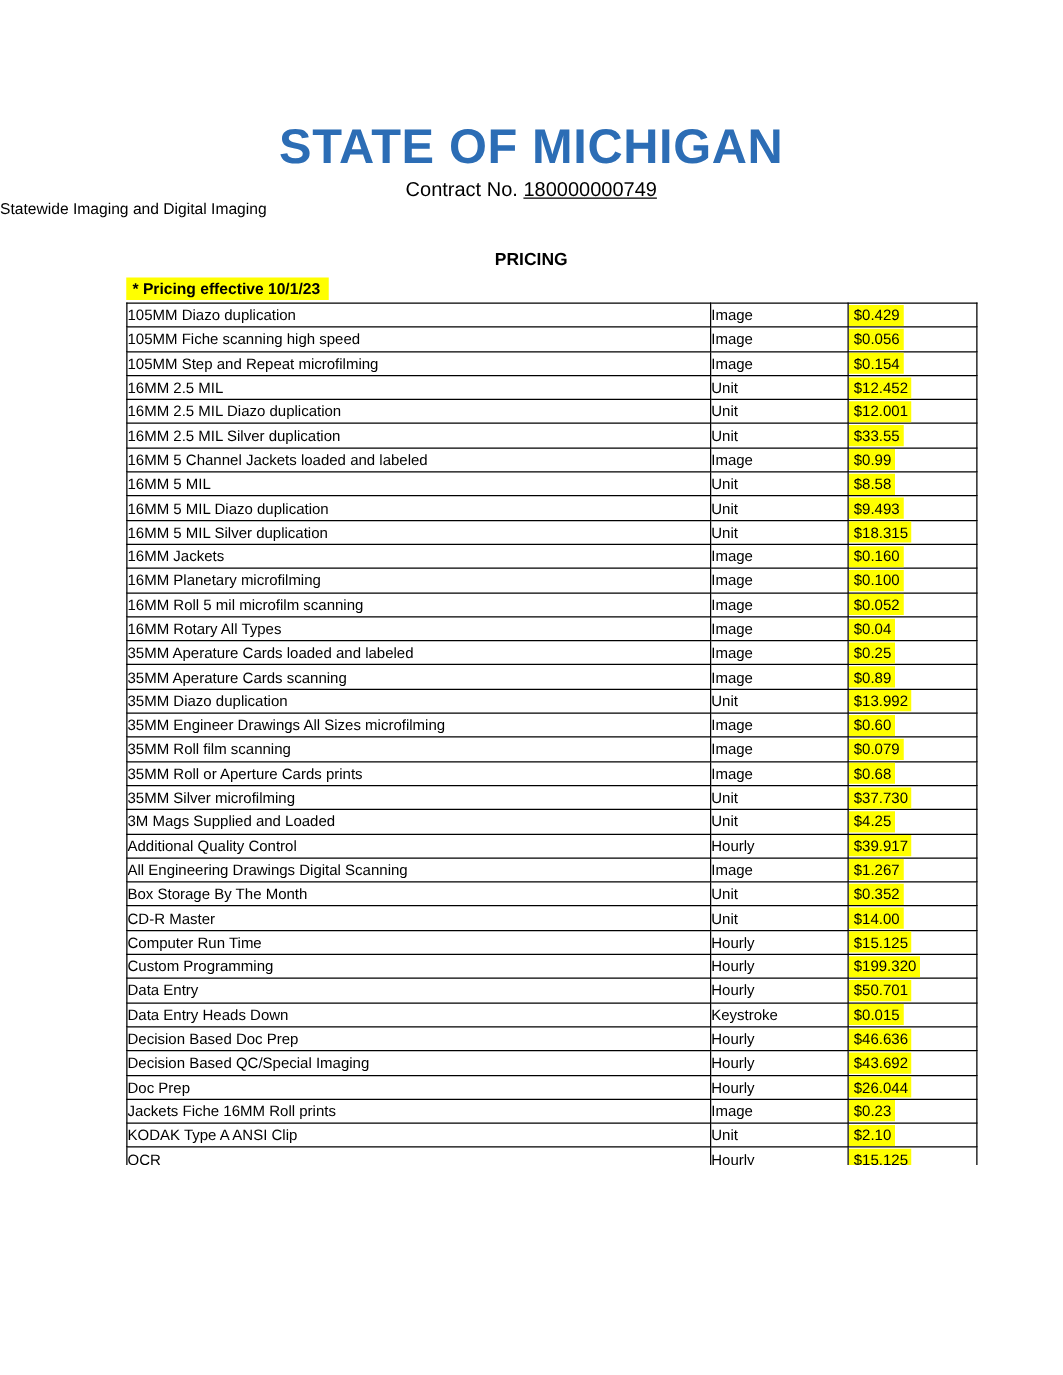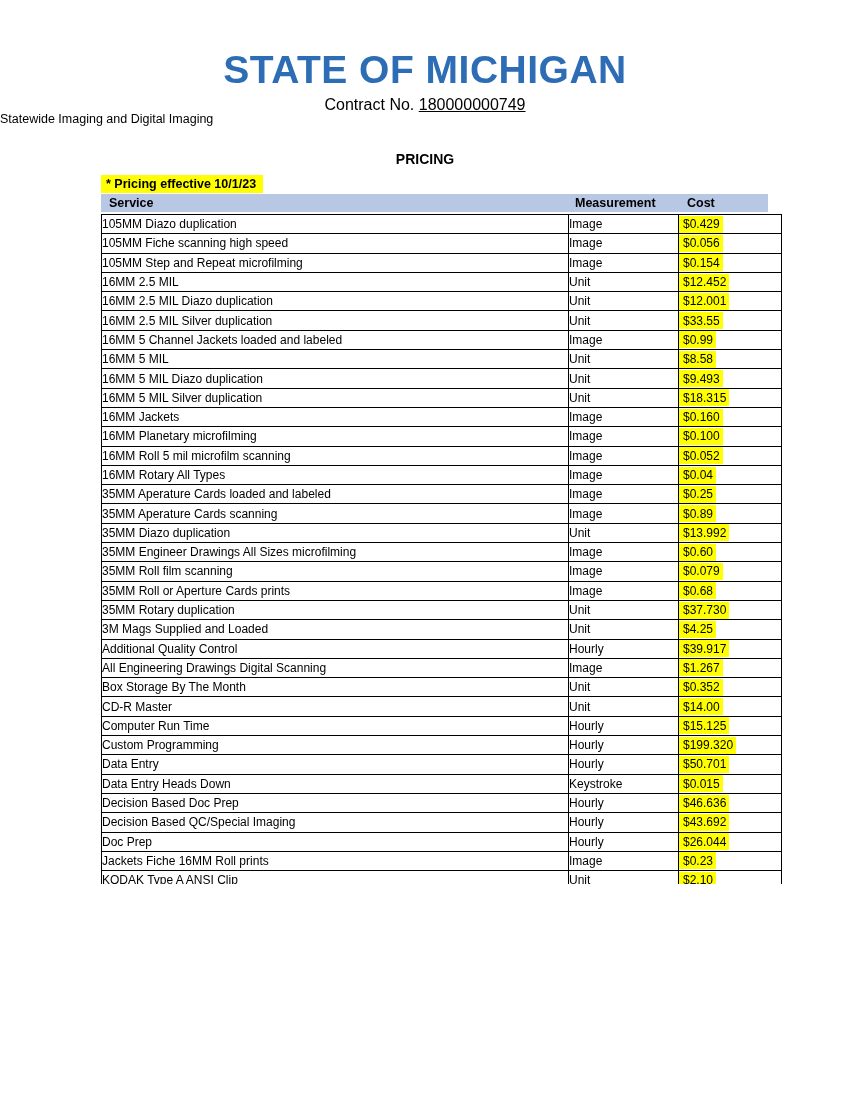--- a/index.html
+++ b/index.html
@@ -9,21 +9,21 @@
     --border-black: #000000;
   }
   * { box-sizing: border-box; }
   html, body { margin: 0; padding: 0; }
   body {
     width: 850px; height: 1100px;
     background: #ffffff;
     color: #000;
     font-family: "Liberation Sans", sans-serif;
   }
-  .page { position: relative; width: 850px; height: 884px; overflow: hidden; }
+  .page { position: relative; width: 850px; height: 884px; overflow: hidden; margin-top: 48px; }
 
   .doc-title {
     margin: 0;
     padding-top: 50px;
     text-align: center;
     color: var(--title-blue);
     font-size: 39px;
     line-height: 40px;
     font-weight: bold;
     letter-spacing: 0.5px;
@@ -110,25 +110,20 @@
   <div class="schedule-title">
     <div>PRICING</div>
   </div>
 
   <div class="content">
 
     <div class="note-row">
       <span class="pricing-note">* Pricing effective 10/1/23</span>
     </div>
 
-    <div class="thead">
-      <div class="th-service">Service</div>
-      <div class="th-measurement">Measurement</div>
-      <div class="th-cost">Cost</div>
-    </div>
 
     <table class="pricing-table">
       <tbody id="pricing-tbody">
           <tr>
             <td class="cell-service">105MM Diazo duplication</td>
             <td class="cell-measurement">Image</td>
             <td class="cell-cost"><span class="cost-hl">$0.429</span></td>
           </tr>
           <tr>
             <td class="cell-service">105MM Fiche scanning high speed</td>
@@ -219,21 +214,21 @@
             <td class="cell-service">35MM Roll film scanning</td>
             <td class="cell-measurement">Image</td>
             <td class="cell-cost"><span class="cost-hl">$0.079</span></td>
           </tr>
           <tr>
             <td class="cell-service">35MM Roll or Aperture Cards prints</td>
             <td class="cell-measurement">Image</td>
             <td class="cell-cost"><span class="cost-hl">$0.68</span></td>
           </tr>
           <tr>
-            <td class="cell-service">35MM Rotary duplication</td>
+            <td class="cell-service">35MM Silver microfilming</td>
             <td class="cell-measurement">Unit</td>
             <td class="cell-cost"><span class="cost-hl">$37.730</span></td>
           </tr>
           <tr>
             <td class="cell-service">3M Mags Supplied and Loaded</td>
             <td class="cell-measurement">Unit</td>
             <td class="cell-cost"><span class="cost-hl">$4.25</span></td>
           </tr>
           <tr>
             <td class="cell-service">Additional Quality Control</td>

